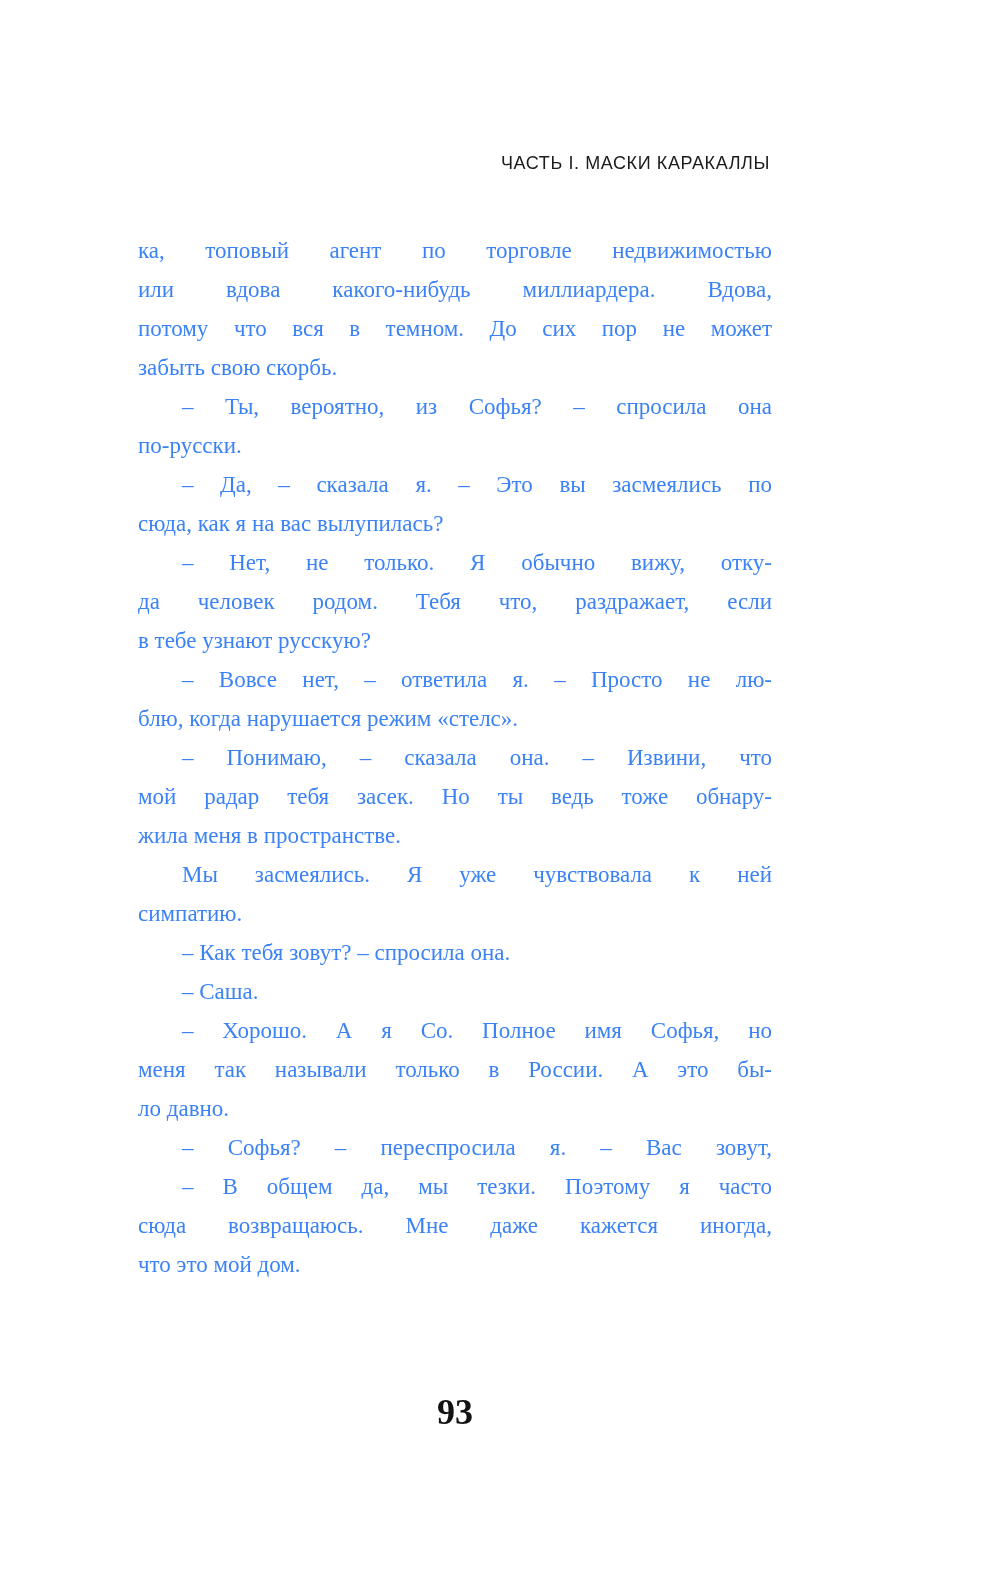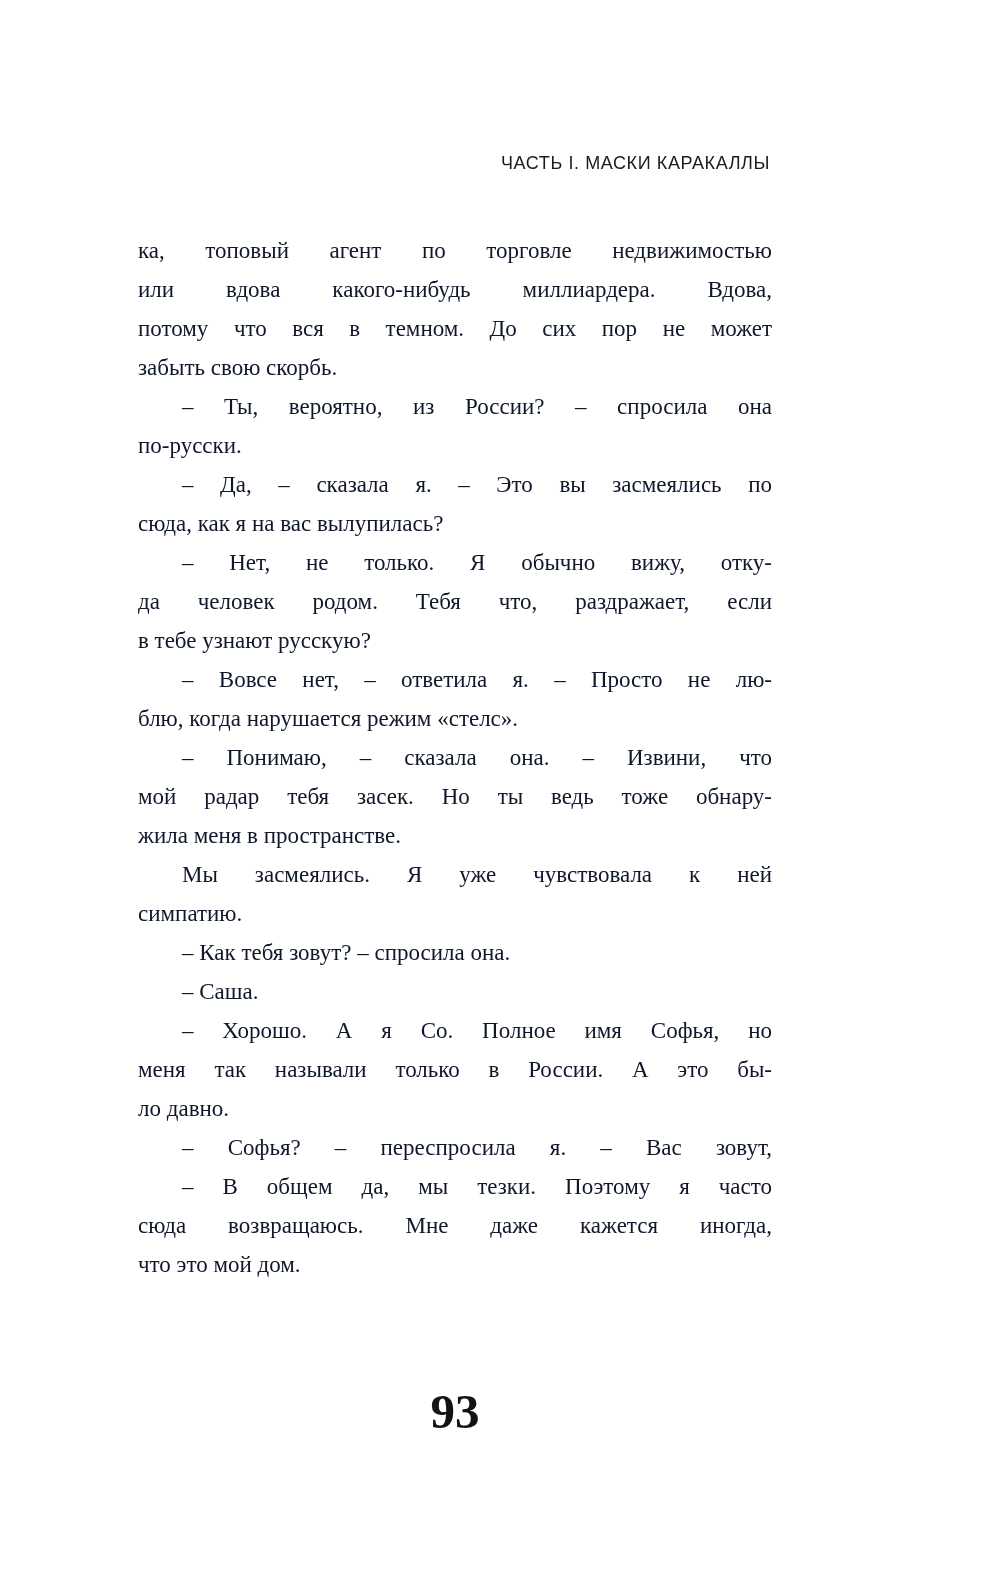--- a/index.html
+++ b/index.html
@@ -27,21 +27,21 @@
     color: #1c1c1c;
     white-space: nowrap;
   }
   .text-block {
     position: absolute;
     top: 231px;
     left: 138px;
     width: 634px;
     font-size: 23px;
     line-height: 39px;
-    color: #0f172a;
+    color: #3b82f6;
   }
   .line {
     text-align: justify;
     text-align-last: justify;
     white-space: normal;
     height: 39px;
     overflow: visible;
   }
   .line.last {
     text-align-last: left;
@@ -50,37 +50,37 @@
     padding-left: 44px;
   }
   .page-number {
     position: absolute;
     top: 1392px;
     left: 138px;
     width: 634px;
     text-align: center;
     font-family: "Liberation Serif", serif;
     font-weight: bold;
-    font-size: 49px;
+    font-size: 36px;
     line-height: 40px;
     color: #131313;
   }
 </style>
 </head>
 <body>
 
 <div class="page">
   <div class="running-header">ЧАСТЬ I. МАСКИ КАРАКАЛЛЫ</div>
 
   <div class="text-block">
       <div class="line">ка, топовый агент по торговле недвижимостью</div>
       <div class="line">или вдова какого-нибудь миллиардера. Вдова,</div>
       <div class="line">потому что вся в темном. До сих пор не может</div>
       <div class="line last">забыть свою скорбь.</div>
-      <div class="line indent">– Ты, вероятно, из России? – спросила она</div>
+      <div class="line indent">– Ты, вероятно, из Софья? – спросила она</div>
       <div class="line last">по-русски.</div>
       <div class="line indent">– Да, – сказала я. – Это вы засмеялись по</div>
       <div class="line last">сюда, как я на вас вылупилась?</div>
       <div class="line indent">– Нет, не только. Я обычно вижу, отку-</div>
       <div class="line">да человек родом. Тебя что, раздражает, если</div>
       <div class="line last">в тебе узнают русскую?</div>
       <div class="line indent">– Вовсе нет, – ответила я. – Просто не лю-</div>
       <div class="line last">блю, когда нарушается режим «стелс».</div>
       <div class="line indent">– Понимаю, – сказала она. – Извини, что</div>
       <div class="line">мой радар тебя засек. Но ты ведь тоже обнару-</div>

